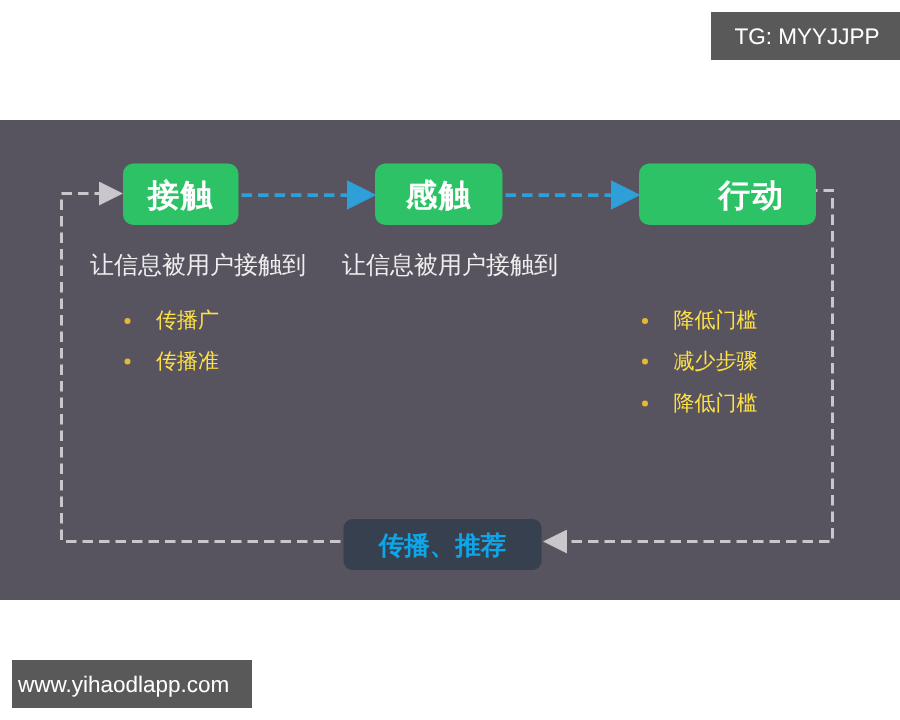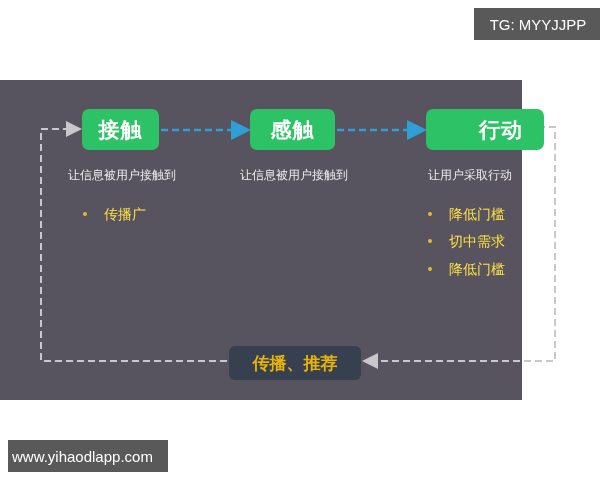--- a/index.html
+++ b/index.html
@@ -10,38 +10,38 @@
     }
     .badge {
       position: absolute; background: #595959; color: #ffffff;
       font-family: "Liberation Sans", sans-serif; font-size: 15px;
       display: flex; align-items: center; justify-content: center;
     }
     .badge.tg { left: 464px; top: 8px; width: 128px; height: 32px; margin-left: 10px; }
     .badge.url { left: 8px; top: 440px; width: 160px; height: 32px; justify-content: flex-start; padding-left: 4px; box-sizing: border-box; }
 
     .panel {
-      position: absolute; left: 0; top: 80px; width: 522px; height: 320px;
+      position: absolute; left: 0; top: 80px; width: 600px; height: 320px;
       background: #57535f;
     }
     .panel svg.lines { position: absolute; left: 0; top: 0; }
 
     .stage {
       position: absolute; top: 29px; height: 41px;
       background: #2dc266; border-radius: 7px;
       color: #ffffff; font-weight: bold; font-size: 21px;
       display: flex; align-items: center; justify-content: center;
       letter-spacing: 1px;
     }
     .stage.s1 { left: 82px; width: 77px; }
     .stage.s2 { left: 250px; width: 85px; }
     .stage.s3 { left: 426px; width: 86px; padding-left: 32px; }
 
     .desc {
-      position: absolute; top: 87px; color: #eeeeee; font-size: 12px;
+      position: absolute; top: 87px; color: #eeeeee; font-size: 16px;
       text-align: center; white-space: nowrap;
     }
     .desc.d1 { left: 60px; width: 124px; }
     .desc.d2 { left: 228px; width: 132px; }
     .desc.d3 { left: 420px; width: 100px; }
 
     .bullets { position: absolute; top: 124px; list-style: none; margin: 0; padding: 0; }
     .bullets li {
       position: relative; height: 27.3px; line-height: 20px;
       color: #fde047; font-size: 14px; padding-left: 23px; white-space: nowrap;
@@ -49,21 +49,21 @@
     .bullets li .dot {
       position: absolute; left: 2px; top: 8px; width: 4px; height: 4px;
       border-radius: 50%; background: #e8b92e;
     }
     .bullets.b1 { left: 81px; }
     .bullets.b2 { left: 249px; }
     .bullets.b3 { left: 426px; }
 
     .loop-box {
       position: absolute; left: 229px; top: 266px; width: 132px; height: 34px;
-      background: #36404f; border-radius: 6px; color: #eab308;
+      background: #36404f; border-radius: 6px; color: #0ea5e9;
       font-weight: bold; font-size: 17px;
       display: flex; align-items: center; justify-content: center;
     }
   </style>
 </head>
 <body>
 
 <div class="badge tg">
   <span>TG: MYYJJPP</span>
 </div>
@@ -92,28 +92,28 @@
   </div>
   <div class="stage s2">
     <span>感触</span>
   </div>
   <div class="stage s3">
     <span>行动</span>
   </div>
 
   <div class="desc d1">让信息被用户接触到</div>
   <div class="desc d2">让信息被用户接触到</div>
-  <div class="desc d3">让用户采取行动</div>
 
   <ul class="bullets b1">
     <li><span class="dot"></span><span>传播广</span></li>
+    <li><span class="dot"></span><span>传播准</span></li>
   </ul>
   <ul class="bullets b3">
     <li><span class="dot"></span><span>降低门槛</span></li>
-    <li><span class="dot"></span><span>切中需求</span></li>
+    <li><span class="dot"></span><span>减少步骤</span></li>
     <li><span class="dot"></span><span>降低门槛</span></li>
   </ul>
 
   <div class="loop-box">
     <span>传播、推荐</span>
   </div>
 </div>
 
 <div class="badge url">
   <span>www.yihaodlapp.com</span>

